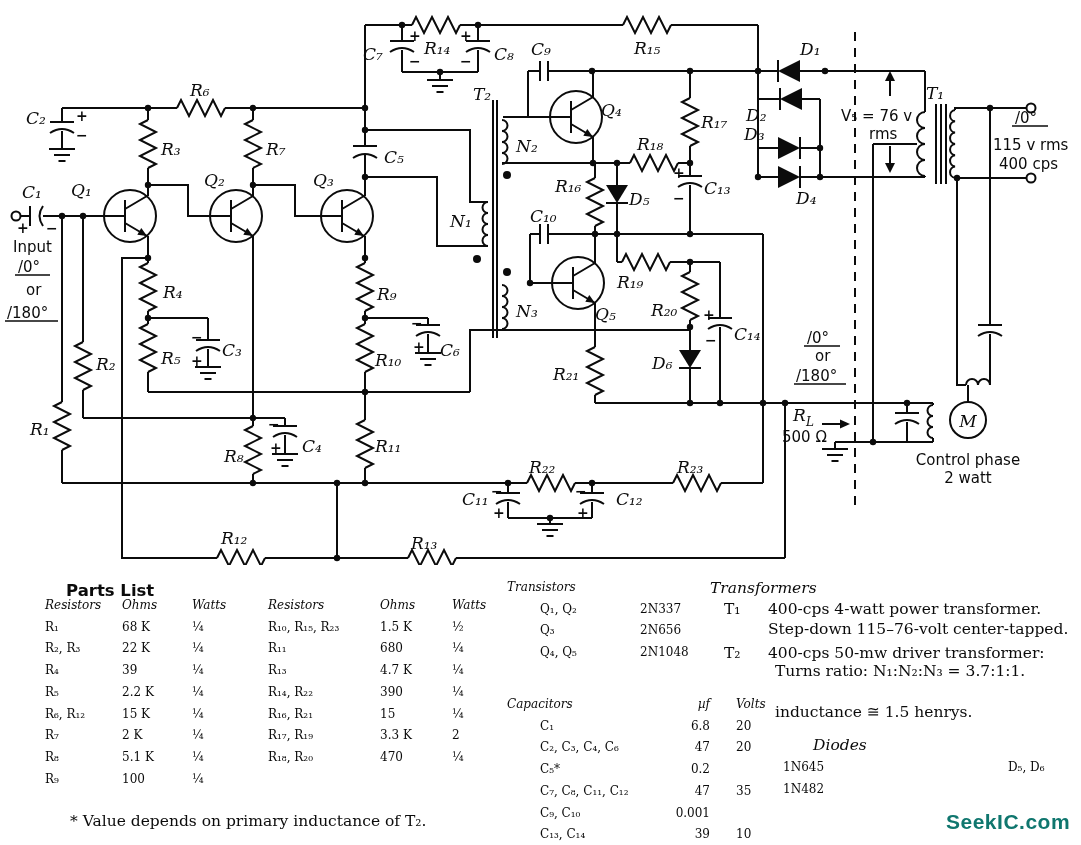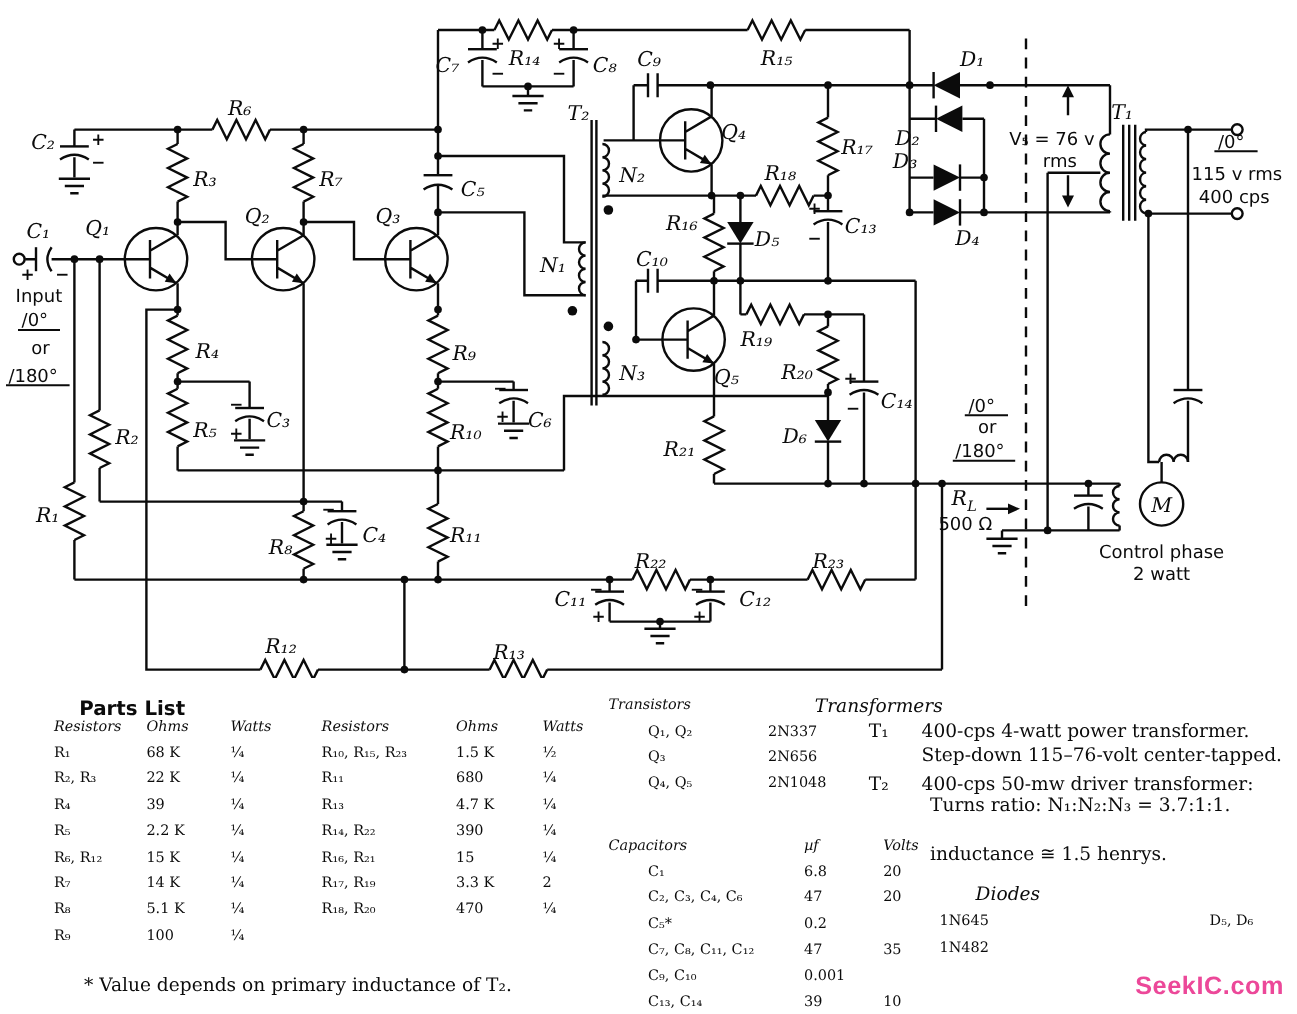--- a/index.html
+++ b/index.html
@@ -9,24 +9,24 @@
   svg .cl{font-size:17px;}
   svg .an{font-family:"DejaVu Sans", sans-serif;font-style:normal;font-size:15px;}
   svg .sg{font-style:normal;font-size:14px;font-weight:bold;}
   svg .sub{font-size:12px;}
   .plist{position:absolute;font-size:12px;}
   .grid3{display:grid;}
   .grid3 span{display:block;line-height:21.7px;white-space:nowrap;}
   .hd{font-style:italic;}
   .title{font-family:"DejaVu Sans", sans-serif;font-weight:bold;font-size:16.5px;}
   .tline{position:absolute;white-space:nowrap;font-size:15.5px;}
-  .num{text-align:left;}
+  .num{text-align:right;}
   .volts{padding-left:26px;}
   .wm{position:absolute;left:946px;top:810px;font-family:"Liberation Sans", sans-serif;
-      font-weight:bold;font-size:21px;color:#ec4899;letter-spacing:.5px;}
+      font-weight:bold;font-size:21px;color:#0f766e;letter-spacing:.5px;}
 </style>
 </head>
 <body>
 
 <div id="page">
 
 <svg width="1081" height="565" viewBox="0 0 1081 565" fill="none" stroke="#0b0b0b" stroke-width="2">
   <defs>
     <path id="rzh" d="M0 0l4 -8 8 16 8 -16 8 16 8 -16 8 16 4 -8"></path>
     <path id="rzv" d="M0 0l-8 4 16 8 -16 8 16 8 -16 8 16 8 -8 4"></path>
@@ -391,21 +391,21 @@
   <span>R₄</span>
       <span>39</span>
       <span>¼</span>
   <span>R₅</span>
       <span>2.2 K</span>
       <span>¼</span>
   <span>R₆, R₁₂</span>
       <span>15 K</span>
       <span>¼</span>
   <span>R₇</span>
-      <span>14 K</span>
+      <span>2 K</span>
       <span>¼</span>
   <span>R₈</span>
       <span>5.1 K</span>
       <span>¼</span>
   <span>R₉</span>
       <span>100</span>
       <span>¼</span>
 </div>
 
 
@@ -466,21 +466,21 @@
       <span class="volts">35</span>
   <span>C₉, C₁₀</span>
       <span class="num">0.001</span>
       <span class="volts"></span>
   <span>C₁₃, C₁₄</span>
       <span class="num">39</span>
       <span class="volts">10</span>
 </div>
 
 
-<div class="tline hd" style="left:679px;top:579px;">Transformers</div>
+<div class="tline hd" style="left:710px;top:579px;">Transformers</div>
 <div class="tline" style="left:724px;top:600px;">T₁</div>
 <div class="tline" style="left:768px;top:600px;">400-cps 4-watt power transformer.</div>
 <div class="tline" style="left:768px;top:620px;">Step-down 115–76-volt center-tapped.</div>
 <div class="tline" style="left:724px;top:644px;">T₂</div>
 <div class="tline" style="left:768px;top:644px;">400-cps 50-mw driver transformer:</div>
 <div class="tline" style="left:775px;top:662px;">Turns ratio: N₁:N₂:N₃ = 3.7:1:1.</div>
 <div class="tline" style="left:775px;top:703px;">inductance ≅ 1.5 henrys.</div>
 
 
 <div class="tline hd" style="left:813px;top:736px;">Diodes</div>

